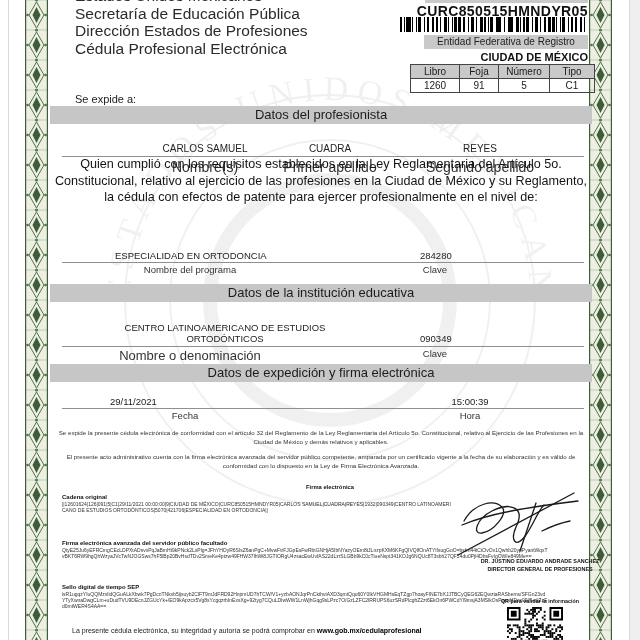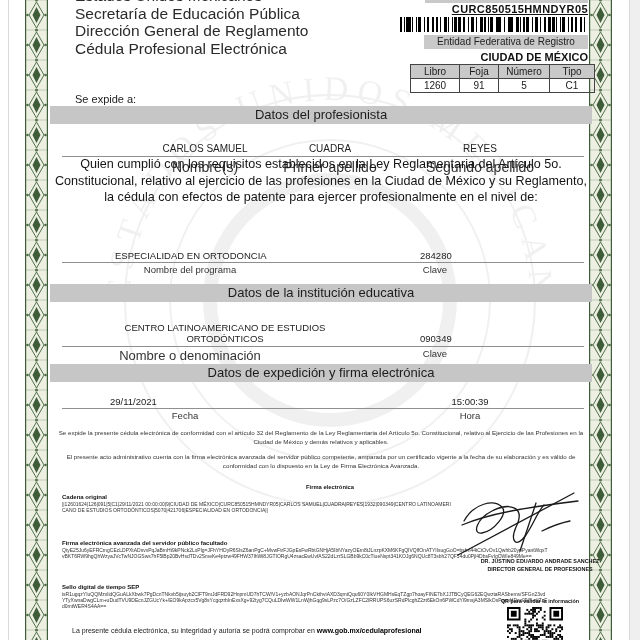--- a/index.html
+++ b/index.html
@@ -2,21 +2,21 @@
 <html><head>
 <meta charset="utf-8">
 <style>
   html,body{margin:0;padding:0;background:#fff;}
   #page{position:relative;width:640px;height:640px;overflow:hidden;background:#fff;
         font-family:"Liberation Sans",sans-serif;color:#1a1a1a;}
   .abs{position:absolute;}
   .scanline{position:absolute;top:0;width:1px;height:640px;background:#d9d9d9;}
   .scanarea{position:absolute;top:0;right:0;width:10px;height:640px;background:#efefef;}
   .hdr-lines{position:absolute;left:75px;top:-13px;font-size:15.5px;line-height:17.5px;color:#2b2b2b;}
-  .curp{position:absolute;right:52px;top:3px;font-size:11px;font-weight:bold;letter-spacing:.4px;color:#111;text-decoration:underline;}
+  .curp{position:absolute;right:52px;top:3px;font-size:14px;font-weight:bold;letter-spacing:.4px;color:#111;}
   .topsliver{position:absolute;left:425px;top:0;width:163px;height:3px;background:#c9c9c9;}
   .barcode{position:absolute;left:400px;top:17px;width:188px;height:15px;background-color:#fff;
     background-image:
       repeating-linear-gradient(90deg,#000 0 1px,transparent 1px 4px),
       repeating-linear-gradient(90deg,#000 0 2px,transparent 2px 9px),
       repeating-linear-gradient(90deg,transparent 0 6px,#000 6px 8px,transparent 8px 13px);}
   .entitybar{position:absolute;left:424px;top:35px;width:164px;height:14px;background:#c9c9c9;
     font-size:10px;line-height:14px;text-align:center;color:#222;}
   .entityval{position:absolute;right:52px;top:51px;font-size:11px;font-weight:bold;color:#111;}
   table.registry{position:absolute;left:410px;top:64px;border-collapse:collapse;font-size:10px;}
@@ -96,21 +96,21 @@
     <circle cx="290" cy="260" r="160" fill="none" stroke="#000" stroke-width="2"></circle>
     <circle cx="290" cy="260" r="120" fill="none" stroke="#000" stroke-width="14"></circle>
     <text font-family="Liberation Serif, serif" font-size="34" letter-spacing="8" fill="#000">
       <textPath href="#arcTop">ESTADOS UNIDOS MEXICANOS</textPath>
     </text>
   </svg>
 
   <div class="hdr-lines">
     <div>Estados Unidos Mexicanos</div>
     <div>Secretaría de Educación Pública</div>
-    <div>Dirección General de Reglamento</div>
+    <div>Dirección Estados de Profesiones</div>
     <div>Cédula Profesional Electrónica</div>
   </div>
 
   <div class="topsliver"></div>
   <div class="curp">CURC850515HMNDYR05</div>
   <div class="barcode"></div>
   <div class="entitybar">Entidad Federativa de Registro</div>
   <div class="entityval">CIUDAD DE MÉXICO</div>
 
   <table class="registry">

